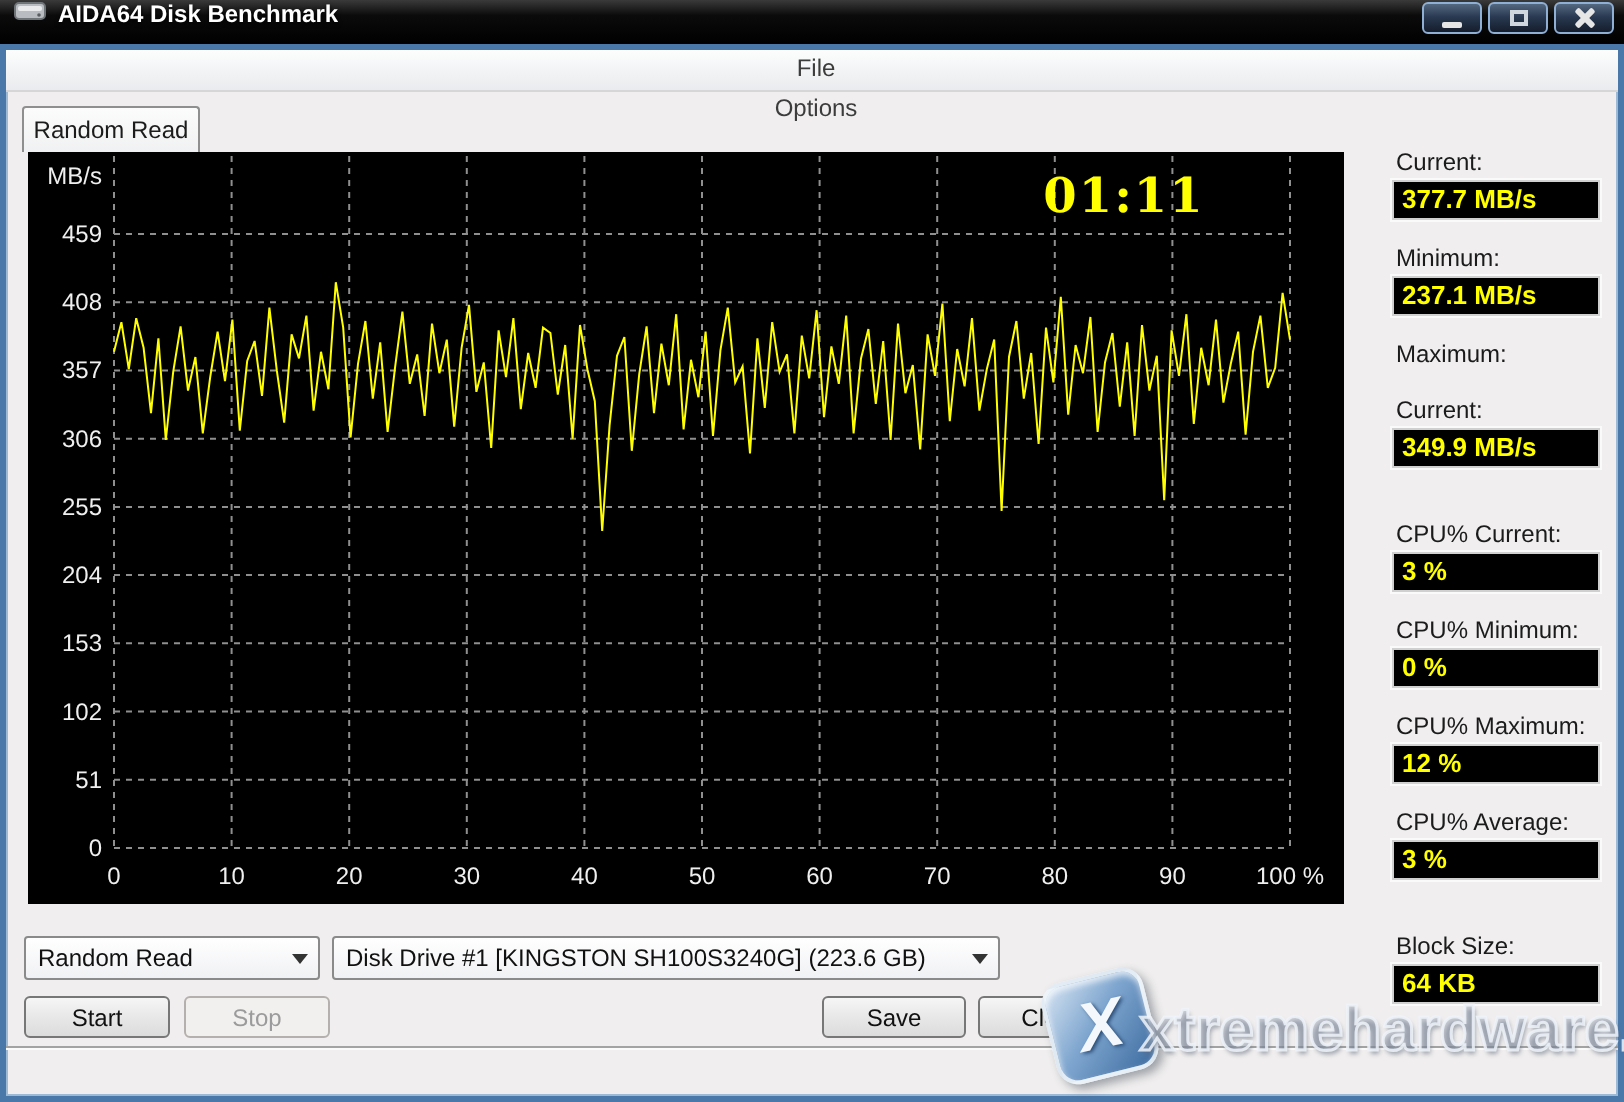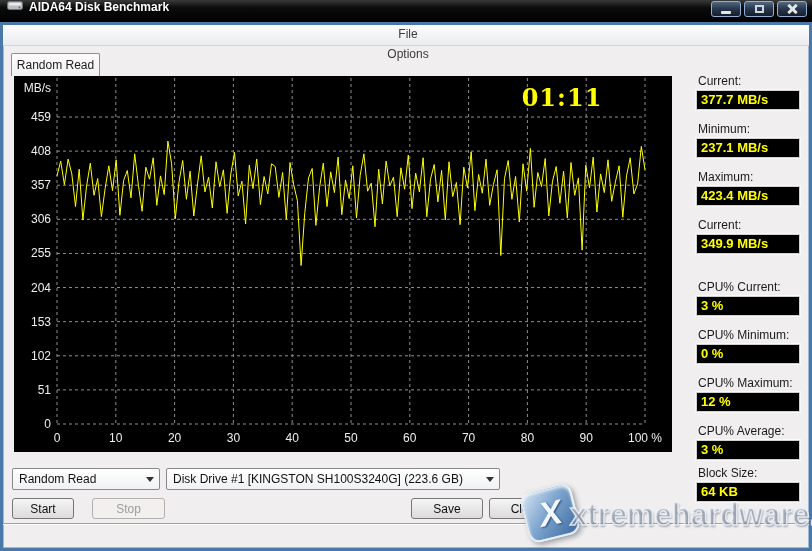--- a/index.html
+++ b/index.html
@@ -198,21 +198,20 @@
     <div class="stat-group">
       <div class="stat-label">Current:</div>
       <div class="stat-value">377.7 MB/s</div>
     </div>
     <div class="stat-group">
       <div class="stat-label">Minimum:</div>
       <div class="stat-value">237.1 MB/s</div>
     </div>
     <div class="stat-group">
       <div class="stat-label">Maximum:</div>
-      <div class="stat-value">423.4 MB/s</div>
     </div>
     <div class="stat-group">
       <div class="stat-label">Current:</div>
       <div class="stat-value">349.9 MB/s</div>
     </div>
     <div class="stat-group">
       <div class="stat-label">CPU% Current:</div>
       <div class="stat-value">3 %</div>
     </div>
     <div class="stat-group">
@@ -236,21 +235,21 @@
 
   <div class="combo" style="left:12px;top:468px;width:148px;">
     <span class="combo-text">Random Read</span>
     <span class="combo-arrow"></span>
   </div>
   <div class="combo" style="left:166px;top:468px;width:334px;">
     <span class="combo-text">Disk Drive #1  [KINGSTON SH100S3240G]  (223.6 GB)</span>
     <span class="combo-arrow"></span>
   </div>
 
-  <button class="btn" style="left:12px;top:498px;width:62px;">Start</button>
+  <button class="btn" style="left:12px;top:498px;width:73px;">Start</button>
   <button class="btn disabled" style="left:92px;top:498px;width:73px;">Stop</button>
   <button class="btn" style="left:411px;top:498px;width:72px;">Save</button>
   <button class="btn" style="left:489px;top:498px;width:72px;">Clear</button>
 
   <div class="statusline"></div>
 
   <div class="watermark">
     <div class="wm-badge">
       <span class="wm-x">X</span>
     </div>

